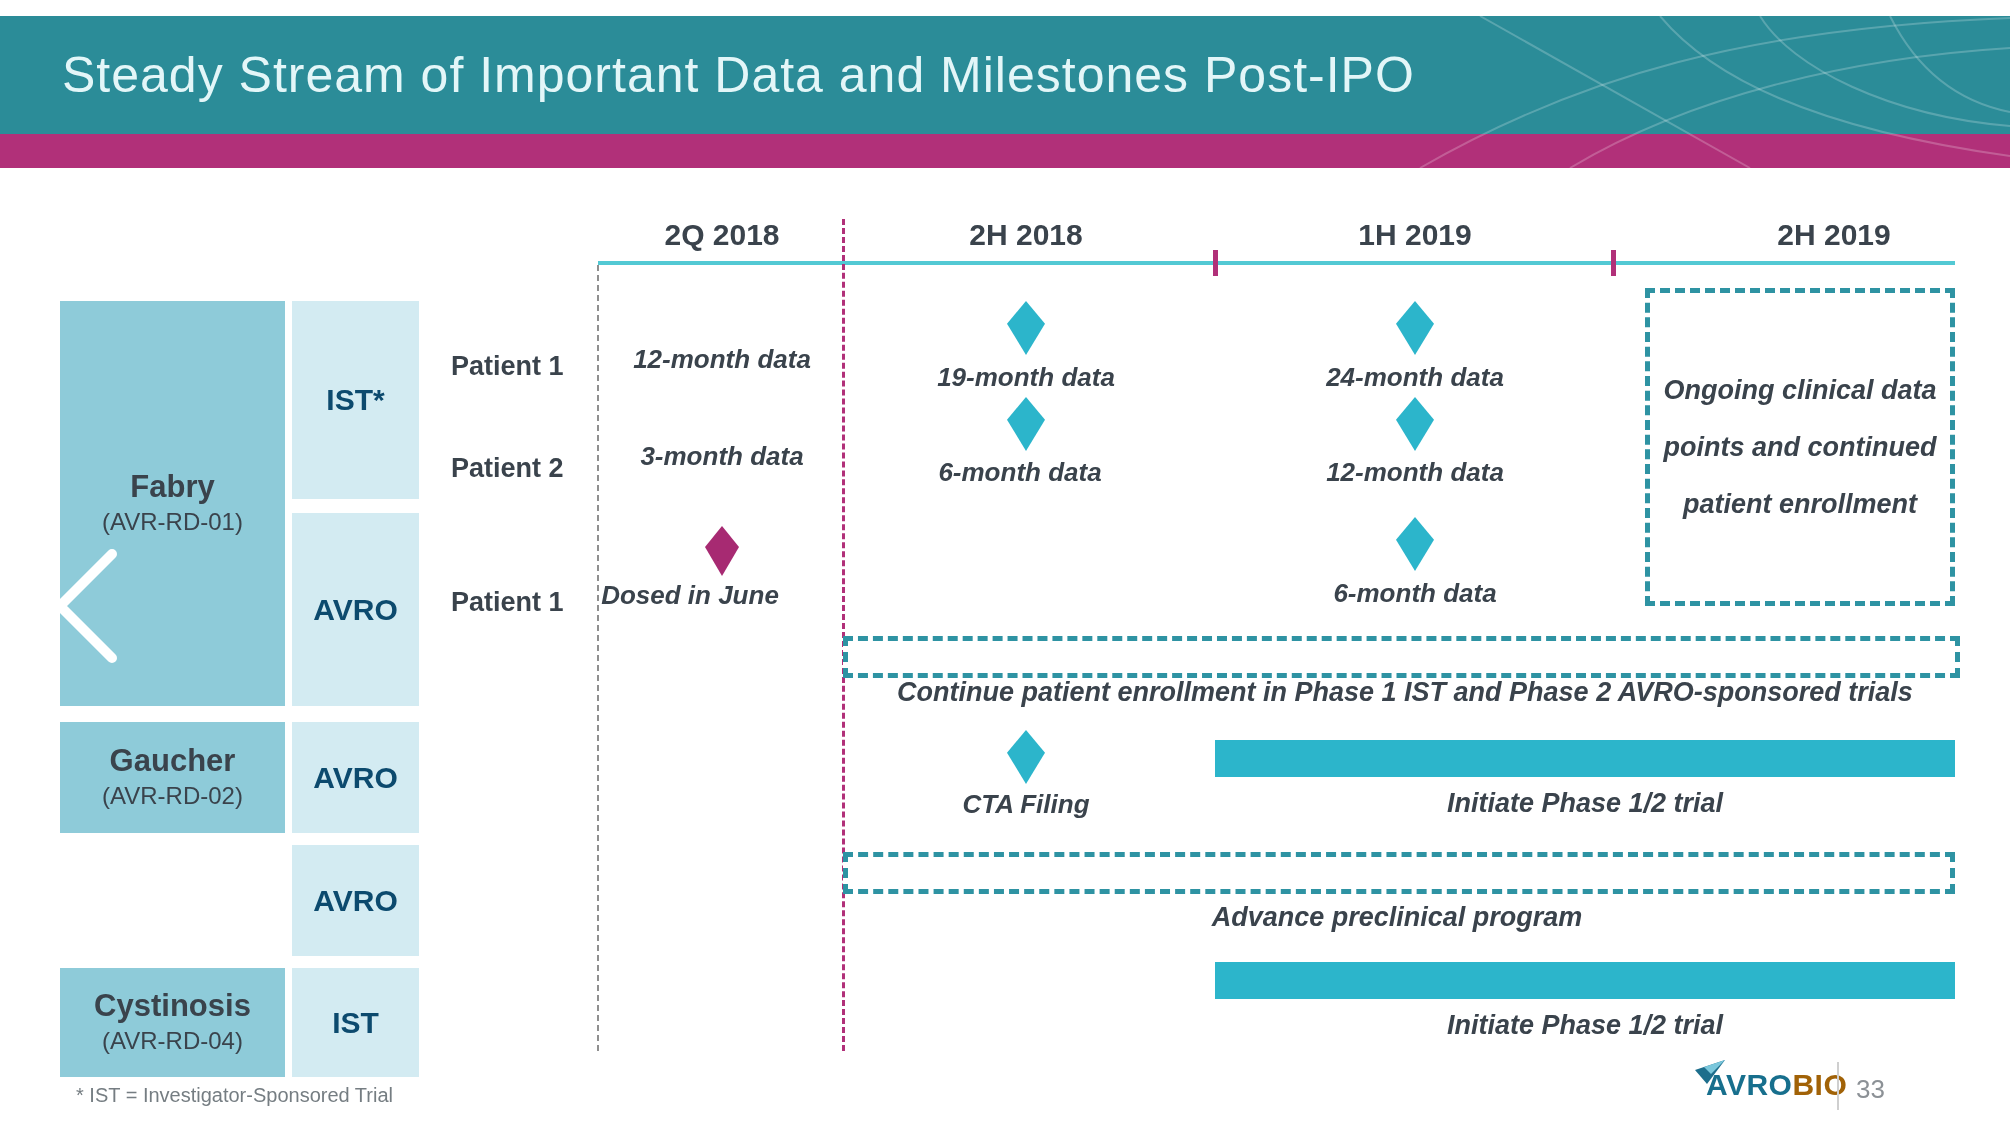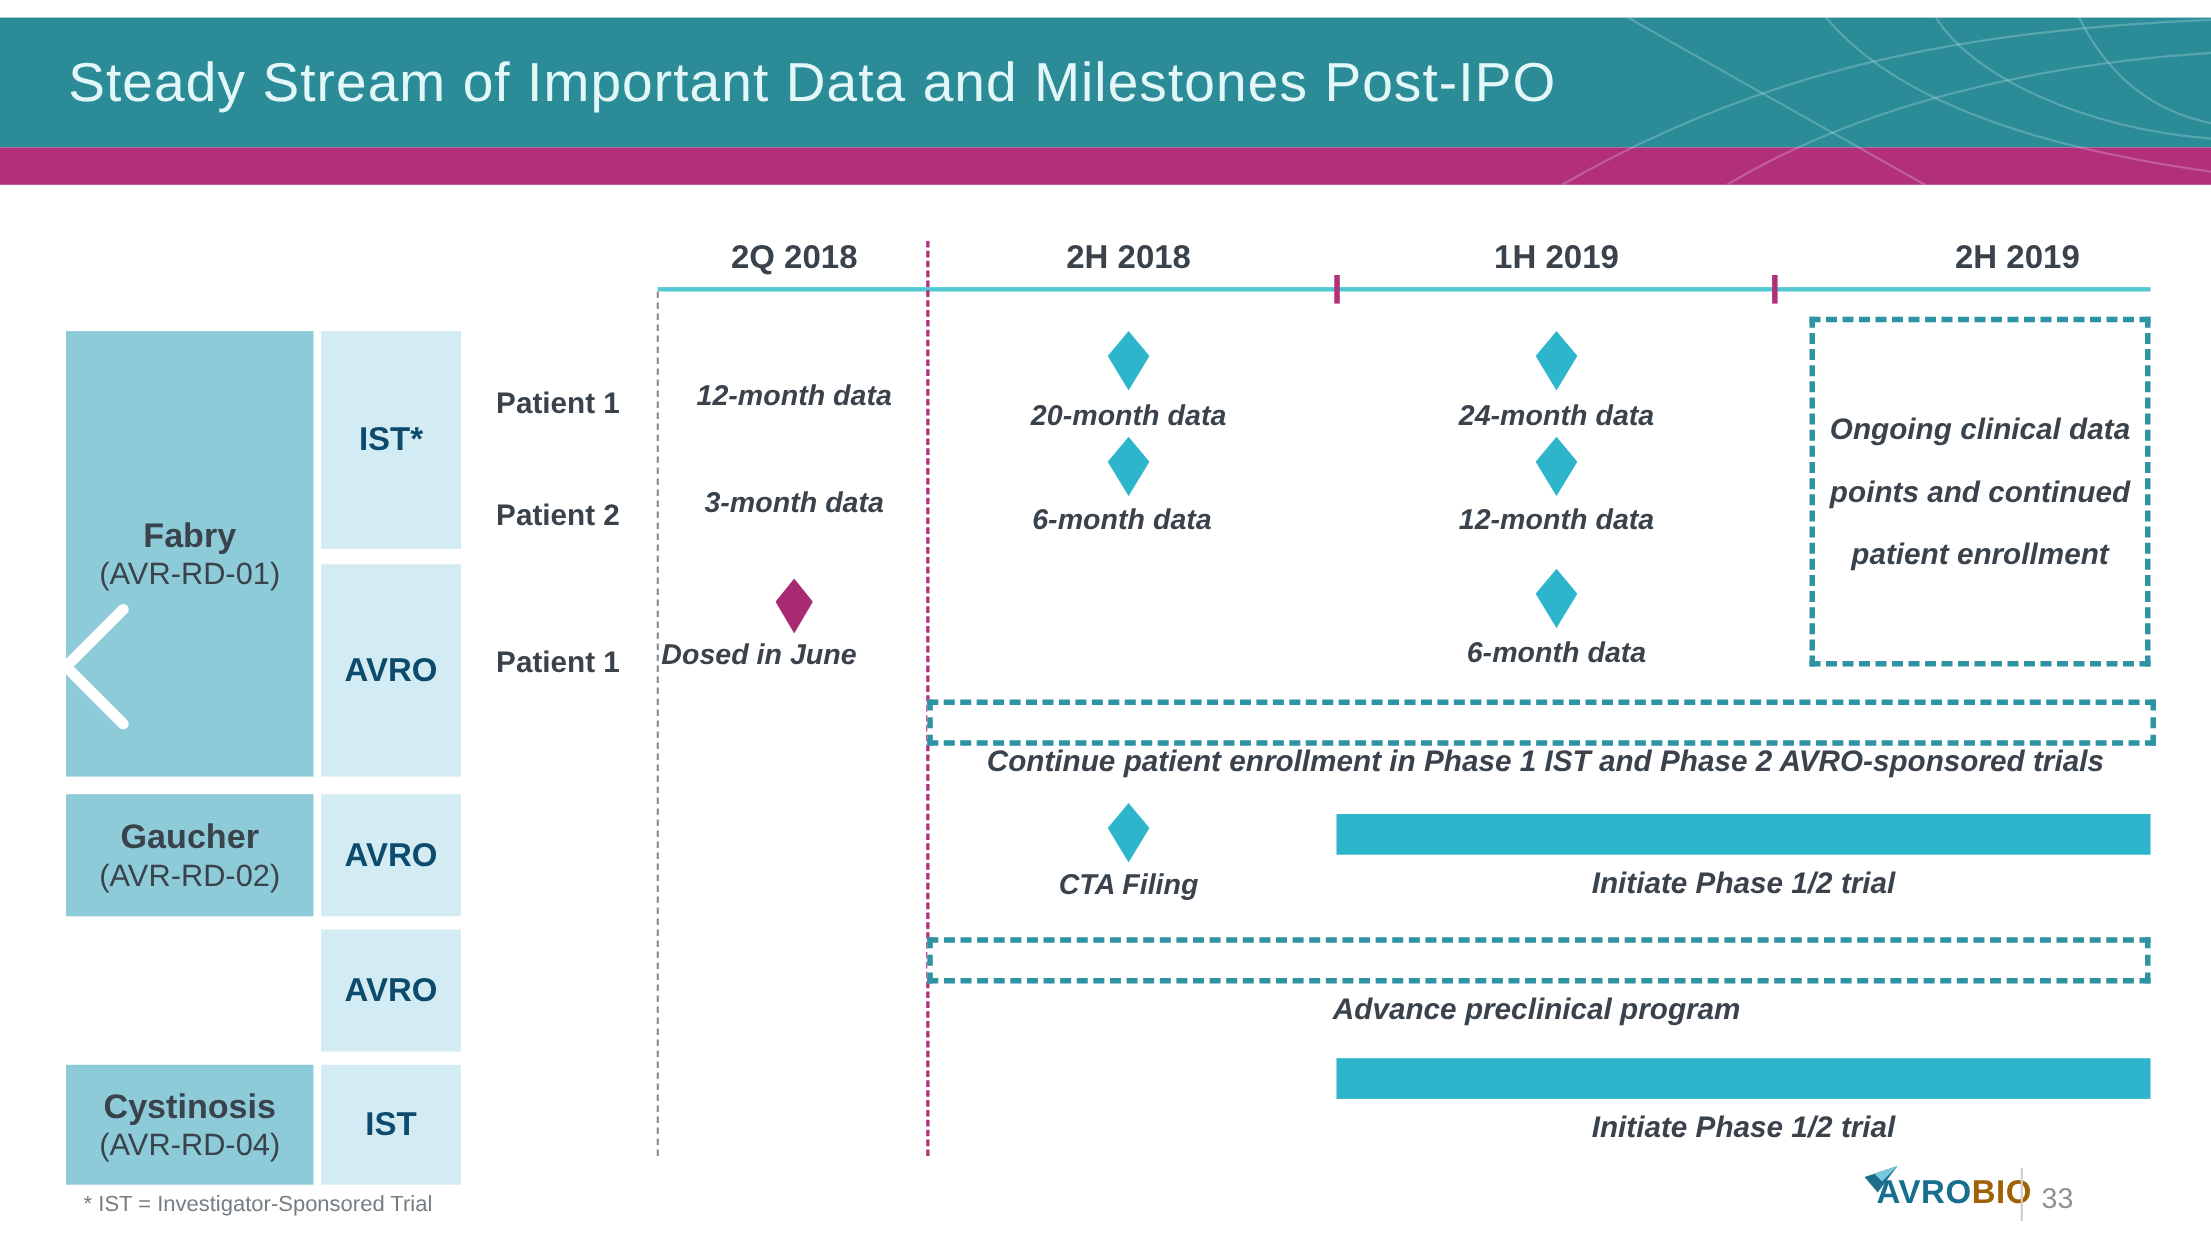--- a/index.html
+++ b/index.html
@@ -18,21 +18,21 @@
   .col-label{top:202px;width:240px;text-align:center;font-weight:bold;font-size:30px;color:#3a434c;}
   .axis{left:598px;top:245px;width:1357px;height:4px;background:#53c9d4;}
   .tick{top:234px;width:5px;height:26px;background:#b13079;}
   .vdash-gray{left:597px;top:249px;height:786px;width:0;border-left:2px dashed #8f8f8f;}
   .vdash-mag{left:842px;top:203px;height:832px;width:0;border-left:3px dashed #b13079;}
 
   
   .prog{left:60px;width:225px;background:#8ecbd9;display:flex;flex-direction:column;
         align-items:center;justify-content:center;color:#3a434c;text-align:center;}
   .prog .nm{font-weight:bold;font-size:31px;line-height:36px;}
-  .prog .cd{font-size:28px;line-height:34px;}
+  .prog .cd{font-size:24px;line-height:34px;}
   .sub{left:292px;width:127px;background:#d3ebf2;display:flex;align-items:center;justify-content:center;
        font-weight:bold;font-size:30px;color:#0c4a6e;}
 
   .patient{left:451px;width:170px;height:34px;line-height:34px;font-weight:bold;font-size:27px;color:#3a434c;}
 
   
   .ms{width:240px;text-align:center;font-style:italic;font-weight:bold;font-size:26px;line-height:32px;color:#3a434c;white-space:nowrap;}
   .dia{width:38px;height:54px;background:#2cb5cb;clip-path:polygon(50% 0,100% 42%,50% 100%,0 42%);}
   .dia.mag{width:34px;height:50px;background:#a72a72;}
 
@@ -104,21 +104,21 @@
     <div class="cd">(AVR-RD-04)</div>
   </div>
   <div class="abs sub" style="top:952px;height:109px;">IST</div>
 
   <div class="abs patient" style="top:333px;">Patient 1</div>
   <div class="abs patient" style="top:435px;">Patient 2</div>
   <div class="abs patient" style="top:569px;">Patient 1</div>
 
   <div class="abs ms" style="left:602px;top:327px;">12-month data</div>
   <div class="abs dia" style="left:1007px;top:285px;"></div>
-  <div class="abs ms" style="left:906px;top:345px;">20-month data</div>
+  <div class="abs ms" style="left:906px;top:345px;">19-month data</div>
   <div class="abs dia" style="left:1396px;top:285px;"></div>
   <div class="abs ms" style="left:1295px;top:345px;">24-month data</div>
 
   <div class="abs ms" style="left:602px;top:424px;">3-month data</div>
   <div class="abs dia" style="left:1007px;top:381px;"></div>
   <div class="abs ms" style="left:900px;top:440px;">6-month data</div>
   <div class="abs dia" style="left:1396px;top:381px;"></div>
   <div class="abs ms" style="left:1295px;top:440px;">12-month data</div>
 
   <div class="abs dia mag" style="left:705px;top:510px;"></div>

